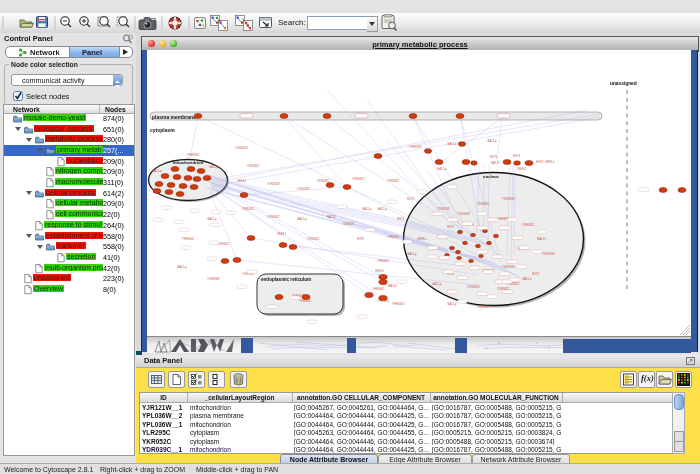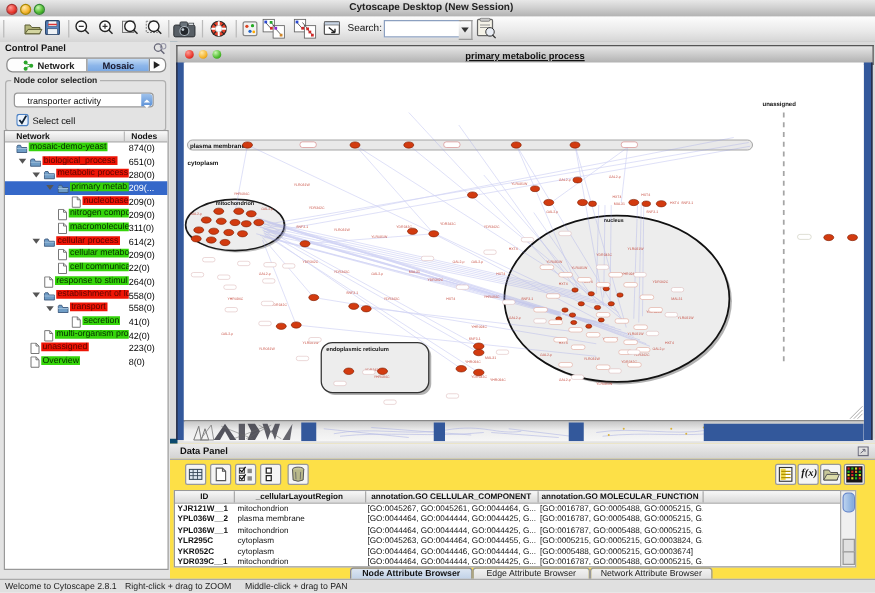--- a/index.html
+++ b/index.html
@@ -1,27 +1,20 @@
 <!DOCTYPE html>
 <html><head><meta charset="utf-8">
 <style>
 html,body{margin:0;padding:0;}
 #app{position:relative;width:700px;height:474px;background:#e3e3e3;
  font-family:"Liberation Sans",sans-serif;overflow:hidden;}
 .abs{position:absolute;}
 .tl{position:absolute;width:7px;height:7px;border-radius:50%;top:3px;}
 </style></head><body>
 <div id="app">
-<div class="abs" style="left:0;top:0;width:700px;height:13px;
-background:linear-gradient(#e8e8e8,#cfcfcf 50%,#b2b2b2);border-bottom:1px solid #6f6f6f;">
-<div class="tl" style="left:5px;background:radial-gradient(circle at 35% 30%,#ff9a93,#e9392e 60%,#b01007);border:0.5px solid #a33;"></div>
-<div class="tl" style="left:16px;background:radial-gradient(circle at 35% 30%,#ffe9a8,#f5b42c 60%,#c77f00);border:0.5px solid #a80;"></div>
-<div class="tl" style="left:27px;background:radial-gradient(circle at 35% 30%,#c8f7b0,#4fbb2f 60%,#1d8706);border:0.5px solid #383;"></div>
-<div class="abs" style="left:230px;top:1px;width:230px;text-align:center;font-size:8px;font-weight:bold;color:#222;">Cytoscape Desktop (New Session)</div>
-</div>
 <div class="abs" style="left:0;top:13px;width:700px;height:20px;
 background:linear-gradient(#fdfdfd,#e9e9e9 60%,#d6d6d6);border-bottom:1px solid #9a9a9a;">
 <svg width="700" height="20" style="position:absolute;left:0;top:0;">
 <g stroke="#bbb" stroke-width="1">
 <line x1="3" y1="3" x2="3" y2="17"></line>
           <line x1="55" y1="3" x2="55" y2="17"></line>
 <line x1="135" y1="3" x2="135" y2="17"></line>
           <line x1="162" y1="3" x2="162" y2="17"></line>
 <line x1="189" y1="3" x2="189" y2="17"></line>
 </g>
@@ -130,40 +123,40 @@
 <div class="abs" style="left:5px;top:13px;width:126px;height:9.5px;background:#fdfdfd;border:1px solid #8a8a8a;border-radius:5px;overflow:hidden;">
  <div class="abs" style="left:63px;top:0;width:49px;height:100%;background:linear-gradient(#c4dcf5,#8db6ea 55%,#7aa9e4);border-left:1px solid #8a8a8a;border-right:1px solid #8a8a8a;"></div>
  <div class="abs" style="left:111px;top:0;width:15px;height:100%;"></div>
  <svg width="10" height="9" style="position:absolute;left:12px;top:0.5px;">
   <circle cx="2.5" cy="2" r="1.6" fill="#2aa52a"></circle>
           <circle cx="2.5" cy="7" r="1.6" fill="#2aa52a"></circle>
   <circle cx="7" cy="4.5" r="1.6" fill="#2aa52a"></circle>
   <path d="M3 3 L6 4 M3 6 L6 5" stroke="#2aa52a" stroke-width="0.7"></path>
  </svg>
  <div class="abs" style="left:24px;top:0.5px;font-size:7.5px;font-weight:bold;color:#222;">Network</div>
- <div class="abs" style="left:76px;top:0.5px;font-size:7.5px;font-weight:bold;color:#1a1a2e;">Mosaic</div>
+ <div class="abs" style="left:76px;top:0.5px;font-size:7.5px;font-weight:bold;color:#1a1a2e;">Panel</div>
  <div class="abs" style="left:117px;top:2px;width:0;height:0;border-top:3px solid transparent;border-bottom:3px solid transparent;border-left:5px solid #222;"></div>
 </div>
 
 <div class="abs" style="left:4px;top:31px;width:127px;height:39px;border:1px solid #b0b0b0;border-radius:3px;">
  <div class="abs" style="left:4px;top:-4px;background:#e3e3e3;padding:0 2px;font-size:6.8px;font-weight:bold;color:#222;">Node color selection</div>
  <div class="abs" style="left:6px;top:9px;width:110px;height:10px;background:#fff;border:1px solid #999;border-radius:3px;">
-  <div class="abs" style="left:10px;top:1px;font-size:7.2px;color:#111;">transporter activity</div>
+  <div class="abs" style="left:10px;top:1px;font-size:7.2px;color:#111;">communicat activity</div>
   <div class="abs" style="right:0px;top:0px;width:9px;height:10px;background:linear-gradient(#9fc2ec,#5c92d8);border-radius:0 3px 3px 0;">
    <svg width="9" height="10">
               <path d="M4.5 1.5 L7 4 L2 4 Z" fill="#fff"></path>
               <path d="M4.5 8.5 L7 6 L2 6 Z" fill="#fff"></path>
             </svg>
   </div>
  </div>
  <svg width="11" height="11" style="position:absolute;left:8px;top:26px;">
   <rect x="0.5" y="0.5" width="9" height="9" rx="2" fill="#eaf2fc" stroke="#4a80c4" stroke-width="1"></rect>
   <path d="M2.5 5 L4.5 7.5 L8 1.5" fill="none" stroke="#123" stroke-width="1.5"></path>
  </svg>
- <div class="abs" style="left:21px;top:26.5px;font-size:7.5px;color:#111;">Select cell</div>
+ <div class="abs" style="left:21px;top:26.5px;font-size:7.5px;color:#111;">Select nodes</div>
 </div>
 
 <div class="abs" style="left:3px;top:71px;width:130px;height:350px;background:#fff;border:1px solid #999;overflow:hidden;">
  <div class="abs" style="left:0;top:0;width:130px;height:8px;background:linear-gradient(#fafafa,#dcdcdc);border-bottom:1px solid #aaa;">
   <div class="abs" style="left:9px;top:0.5px;font-size:6.8px;font-weight:bold;color:#111;">Network</div>
   <div class="abs" style="left:101px;top:0.5px;font-size:6.8px;font-weight:bold;color:#111;">Nodes</div>
   <div class="abs" style="left:95px;top:0;width:1px;height:8px;background:#bbb;"></div>
  </div>
 <div class="abs" style="left:0;top:8.3px;width:141px;height:10.7px;">
           <div class="abs" style="left:9px;top:0;width:11px;height:10px;">
@@ -199,21 +192,21 @@
         </div>
         <div class="abs" style="left:0;top:40.4px;width:130px;height:10.7px;background:#3568c9;">
           <div class="abs" style="left:33px;top:3px;width:0;height:0;border-left:3.5px solid transparent;border-right:3.5px solid transparent;border-top:4.5px solid #555;"></div>
           <div class="abs" style="left:42px;top:0;width:11px;height:10px;">
             <svg width="9" height="8" style="position:absolute;left:0;top:1.5px;">
               <path d="M0.5 2 L0.5 7 L8.5 7 L8.5 3 L4.2 3 L3.4 1.2 L1.2 1.2 Z" fill="#6f9dc6" stroke="#39567a" stroke-width="0.7"></path>
               <path d="M0.5 3.8 L8.5 3.8" stroke="#9dbcd9" stroke-width="0.9"></path>
             </svg>
           </div>
           <span class="abs" style="left:52px;top:0.5px;font-size:7px;color:#062c00;background:#35d40a;padding:0 1px;white-space:nowrap;max-width:45px;overflow:hidden;display:inline-block;">primary metab</span>
-          <span class="abs" style="left:99px;top:0.5px;font-size:7.2px;color:#fff;">209(...</span>
+          <span class="abs" style="left:99px;top:0.5px;font-size:7.2px;color:#fff;">257(...</span>
         </div>
         <div class="abs" style="left:0;top:51.1px;width:130px;height:10.7px;">
           <div class="abs" style="left:53px;top:0;width:11px;height:10px;">
             <svg width="8" height="10" style="position:absolute;left:0;top:0.5px;">
               <path d="M0.8 0.5 L4.8 0.5 L7.2 2.8 L7.2 8.8 L0.8 8.8 Z" fill="#fff" stroke="#777" stroke-width="0.8"></path>
               <path d="M4.8 0.5 L4.8 2.8 L7.2 2.8" fill="none" stroke="#777" stroke-width="0.8"></path>
             </svg>
           </div>
           <span class="abs" style="left:62px;top:0.5px;font-size:7px;color:#5c0600;background:#ee1405;padding:0 1px;white-space:nowrap;max-width:35px;overflow:hidden;display:inline-block;">nucleobase-</span>
           <span class="abs" style="left:99px;top:0.5px;font-size:7.2px;color:#000;">209(0)</span>

